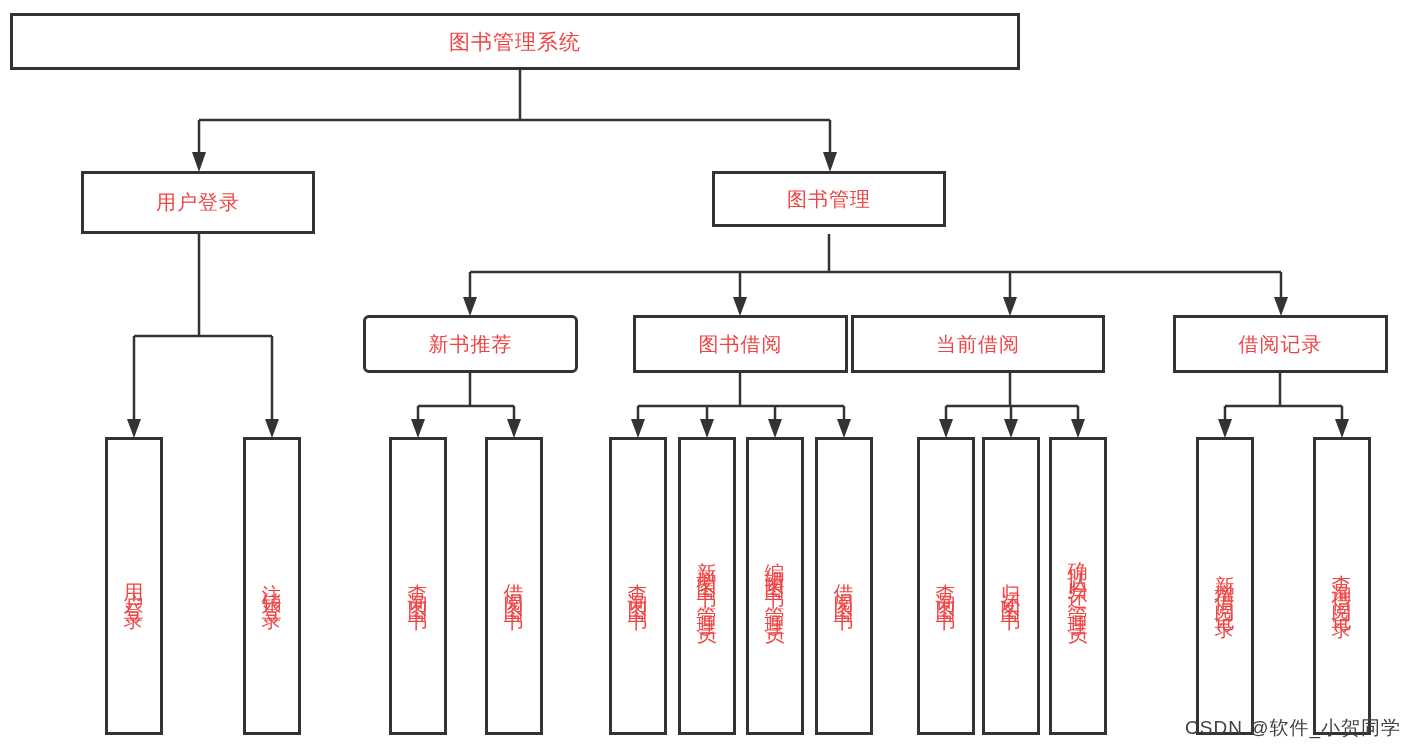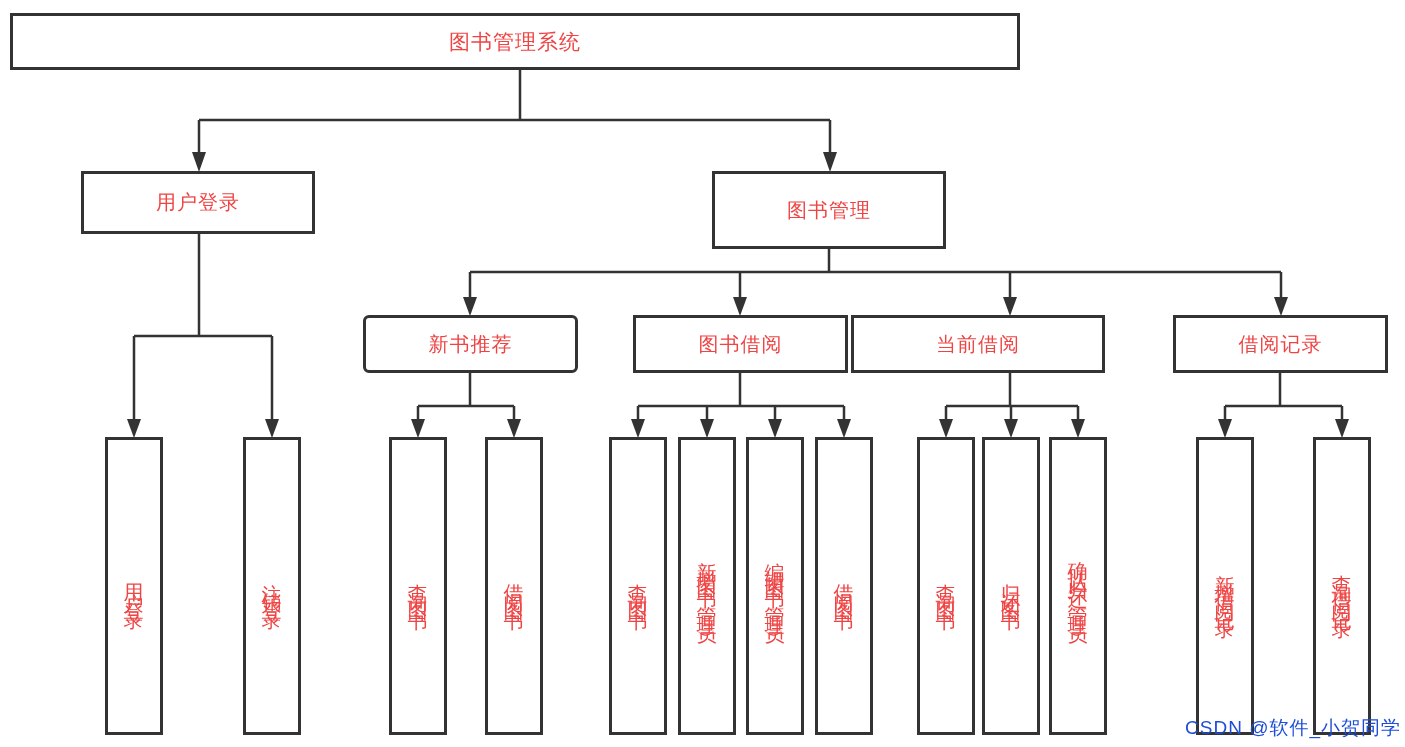--- a/index.html
+++ b/index.html
@@ -29,21 +29,21 @@
   .leaf{
     writing-mode:vertical-rl;
     text-orientation:mixed;
     font-size:20px;
     letter-spacing:9px;
     line-height:1;
   }
   
   .p-root       {left:10px;  top:13px;  width:1010px; height:57px;}
   .p-user-login {left:81px;  top:171px; width:234px;  height:63px;}
-  .p-book-mgmt  {left:712px; top:171px; width:234px;  height:78px;}
+  .p-book-mgmt  {left:712px; top:171px; width:234px;  height:56px;}
   .p-l3-0{left:363px; top:315px; width:215px; height:58px;border-radius:6px;}
   .p-l3-1{left:633px; top:315px; width:215px; height:58px;}
   .p-l3-2{left:851px; top:315px; width:254px; height:58px;}
   .p-l3-3{left:1173px;top:315px; width:215px; height:58px;}
   .leaf{top:437px; width:58px; height:298px;}
   .p-leaf-0 {left:105px;}
   .p-leaf-1 {left:243px;}
   .p-leaf-2 {left:389px;}
   .p-leaf-3 {left:485px;}
   .p-leaf-4 {left:609px;}
@@ -52,21 +52,21 @@
   .p-leaf-7 {left:815px;}
   .p-leaf-8 {left:917px;}
   .p-leaf-9 {left:982px;}
   .p-leaf-10{left:1049px;}
   .p-leaf-11{left:1196px;}
   .p-leaf-12{left:1313px;}
   #watermark{
     position:absolute;
     right:4px; top:715px;
     font-size:19px;
-    color:#1d4ed8;
+    color:#404040;
     letter-spacing:1px;
     z-index:3;
     white-space:nowrap;
   }
 </style>
 </head>
 <body>
 
 <div id="canvas">
 

